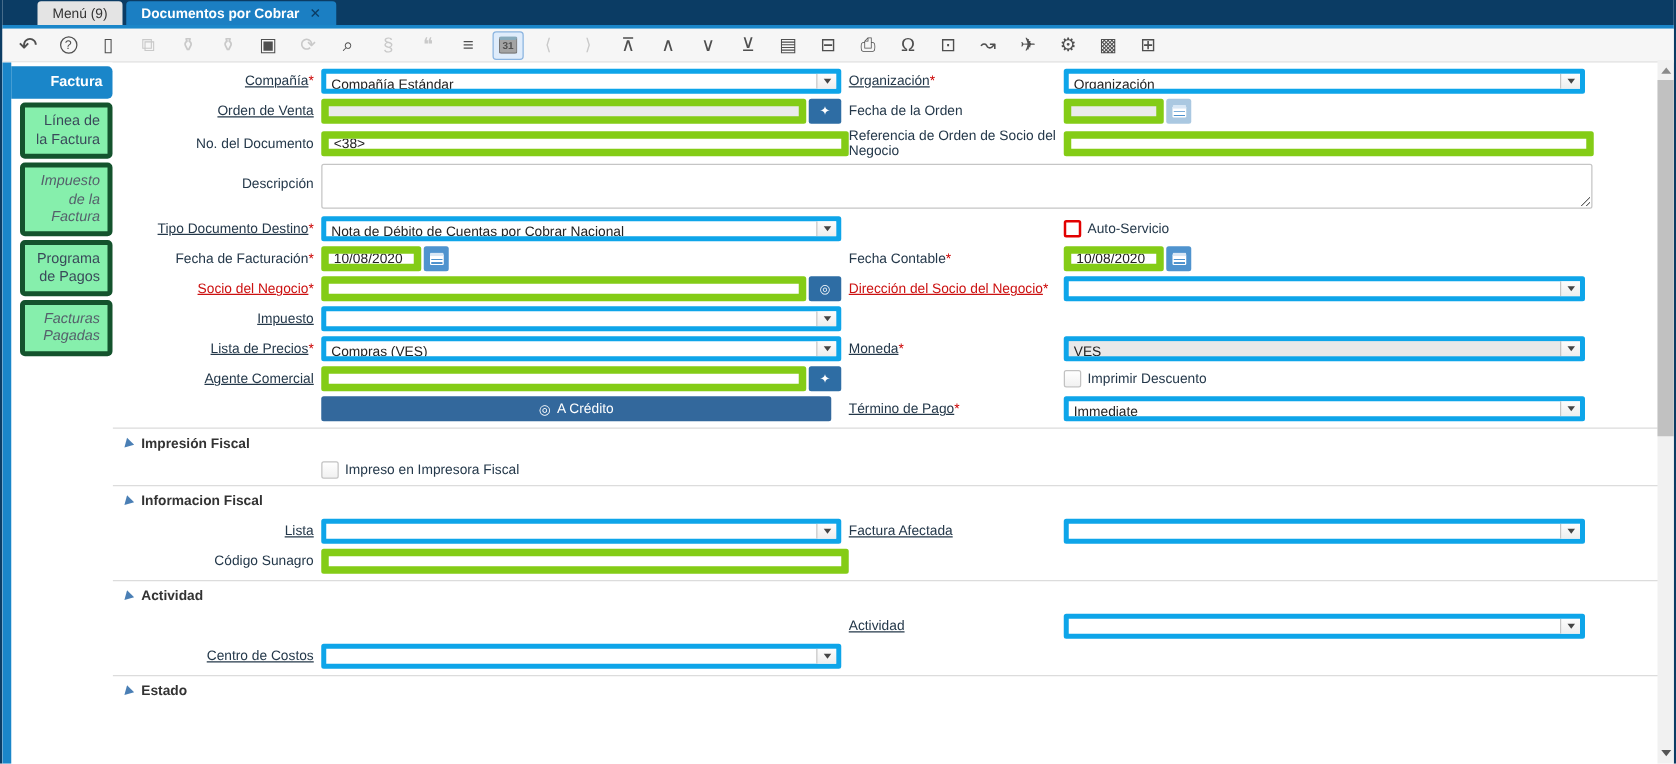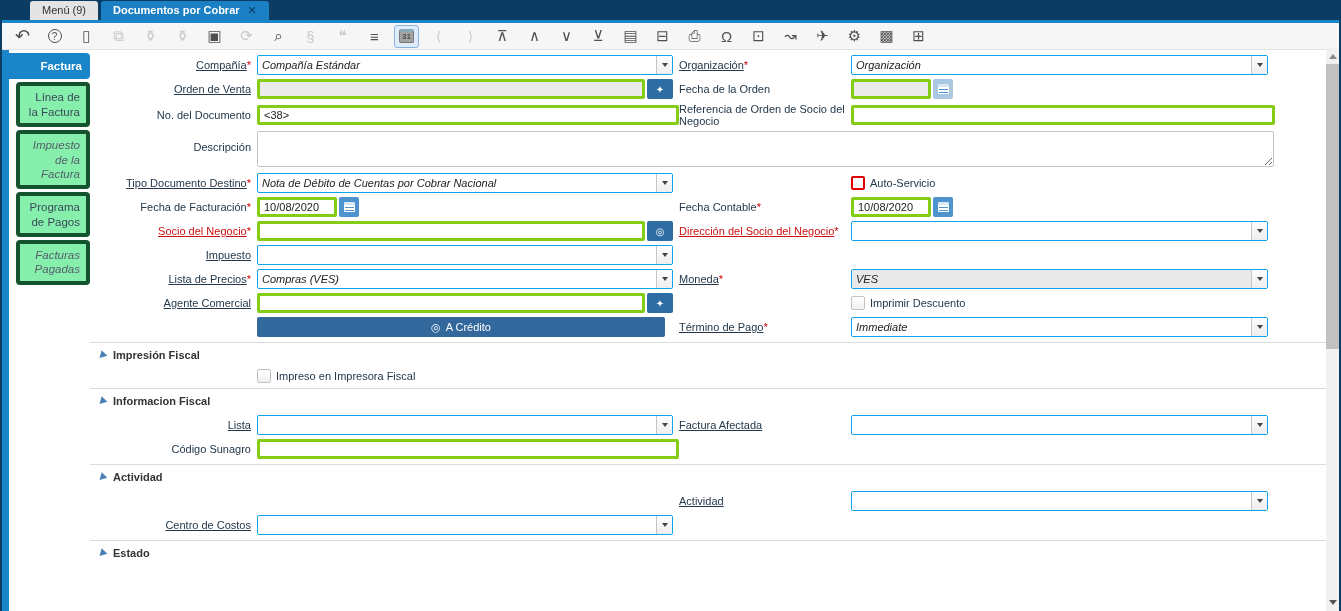--- a/index.html
+++ b/index.html
@@ -1,21 +1,21 @@
 <!DOCTYPE html>
 <html><head>
 <meta charset="utf-8">
 <style>
   * { box-sizing: border-box; margin: 0; padding: 0; }
   html,body { width:1341px; height:611px; overflow:hidden; }
   body { font-family:"Liberation Sans","DejaVu Sans",sans-serif; font-size:11px; background:#fff; color:#24384a; }
   .app { position:relative; width:1341px; height:611px; border-left:2px solid #0b3c64; border-right:2px solid #0b3c64; background:#fff; }
 
   
-  .tabbar { height:20px; background:#0b3c64; display:flex; align-items:center; padding-left:28px; }
+  .tabbar { height:20px; background:#0b3c64; display:flex; align-items:flex-end; padding-left:28px; }
   .wtab { height:19px; display:flex; align-items:center; padding:0 12px; font-size:11px;
           border-radius:3px 3px 0 0; margin-right:3px; cursor:default; }
   .wtab.inactive { background:#e4e4e4; color:#333; }
   .wtab.active { background:#1b7fc3; color:#fff; font-weight:bold; }
   .wtab .close { margin-left:8px; color:#0b3c64; font-weight:bold; font-size:11px; }
   .accentline { height:3px; background:#1a86c9; }
 
   
   .toolbar { height:27px; background:#f6f6f6; border-bottom:1px solid #e2e2e2; display:flex; align-items:center; padding-left:8px; }
   .tb { width:25px; height:23px; margin-right:7px; display:flex; align-items:center; justify-content:center;
@@ -42,29 +42,29 @@
   .form { flex:1; padding-top:5px; overflow:hidden; }
   .row { display:flex; align-items:center; margin-bottom:4px; }
   .lab { width:167px; min-width:167px; text-align:right; padding-right:6px; color:#24384a; line-height:1.1; }
   .labr { width:172px; min-width:172px; text-align:left; padding-right:6px; color:#24384a; line-height:1.1; }
   .lab .u, .labr .u { text-decoration:underline; }
   .lab.red .u, .labr.red .u { color:#cc1111; }
   .req { color:#cc0000; }
   .fl { width:422px; min-width:422px; display:flex; align-items:center; }
   .fr { flex:1; display:flex; align-items:center; }
 
-  .combo { display:flex; height:20px; border:1px solid #0ea5e9; background:#fff; border-radius:2px; overflow:hidden;font-style:italic; }
+  .combo { display:flex; height:20px; border:4px solid #0ea5e9; background:#fff; border-radius:2px; overflow:hidden; }
   .combo .val { flex:1; padding:0 4px; line-height:18px; white-space:nowrap; overflow:hidden; color:#222; }
   .combo .arr { width:16px; min-width:16px; border-left:1px solid #c5c5c5; background:linear-gradient(#fdfdfd,#eee); display:flex; align-items:center; justify-content:center; }
   .combo .arr i { width:0; height:0; border-left:3.5px solid transparent; border-right:3.5px solid transparent; border-top:4px solid #444; }
   .combo.dis { background:#e9e9e9; }
   .combo.dis .val { background:#e9e9e9; }
   .w416 { width:416px; } .w417 { width:417px; }
 
-  .txt { height:20px; border:3px solid #84cc16; border-radius:2px; padding:0 4px; font-size:11px; color:#222; font-family:inherit; background:#fff; }
+  .txt { height:20px; border:6px solid #84cc16; border-radius:2px; padding:0 4px; font-size:11px; color:#222; font-family:inherit; background:#fff; }
   .txt:disabled, .txt.dis { background:#ebebeb; }
   .w388 { width:388px; } .w422 { width:422px; } .w424 { width:424px; } .w80 { width:80px; }
 
   .minibtn { width:26px; height:20px; margin-left:2px; border:none; border-radius:2px; background:#2e6da4; color:#fff; font-size:10px; display:flex; align-items:center; justify-content:center; cursor:pointer; }
   .calbtn { width:20px; height:20px; margin-left:2px; border:none; border-radius:2px; background:#4f93ce; display:flex; align-items:center; justify-content:center; cursor:pointer; }
   .calbtn.dis { background:#aac8e1; }
   .calbtn .cg { width:11px; height:10px; background:#fff; border-radius:1px; border-top:3px solid #d8e7f5; box-shadow:inset 0 2px 0 #4f93ce00; position:relative; }
   .calbtn .cg::after { content:""; position:absolute; left:1px; right:1px; top:2px; height:5px;
         background:repeating-linear-gradient(#4f93ce 0 1px, transparent 1px 3px); }
 

